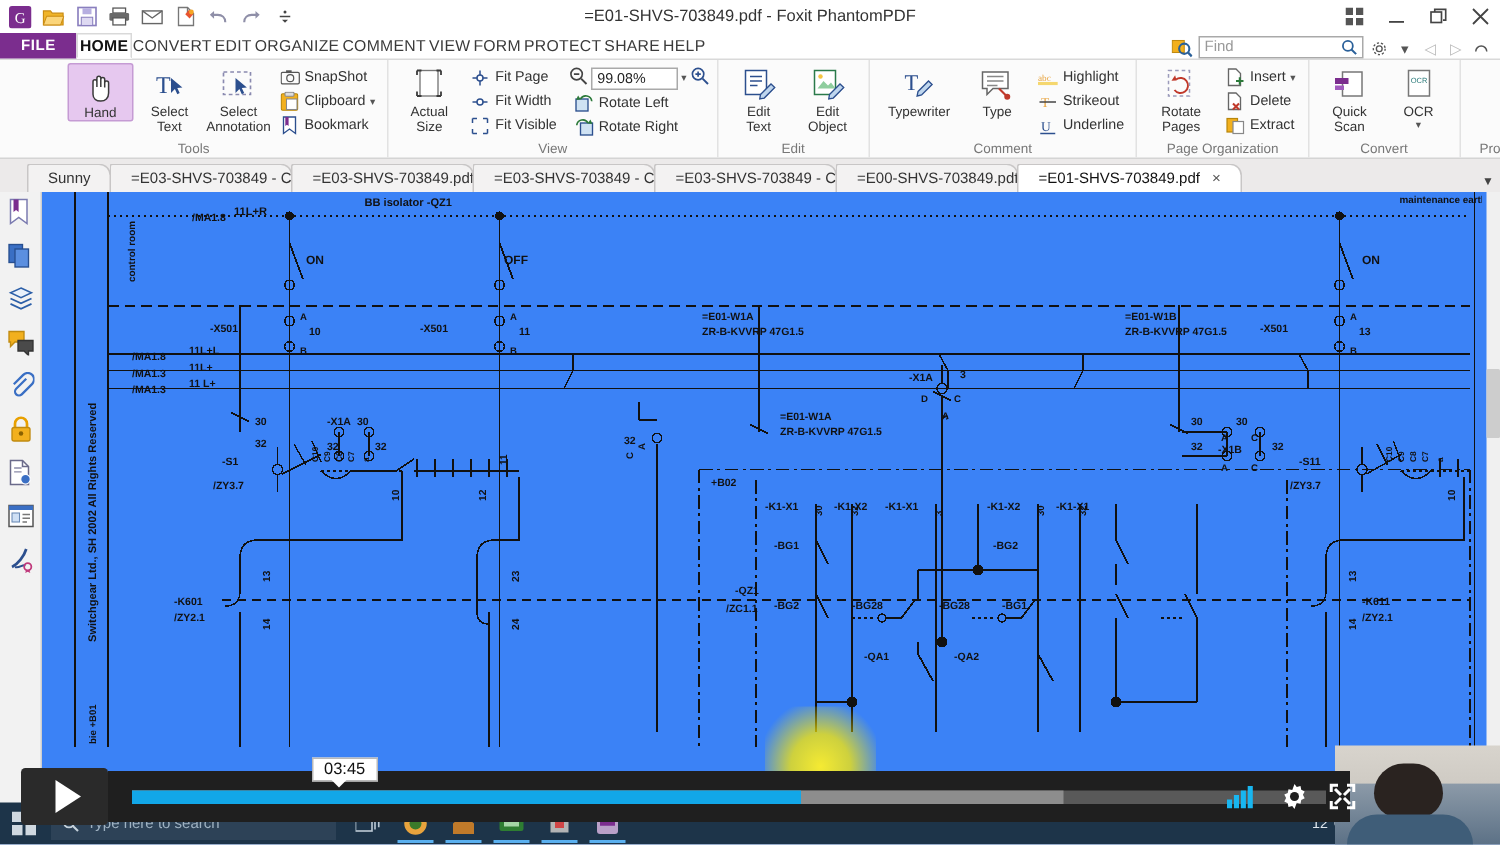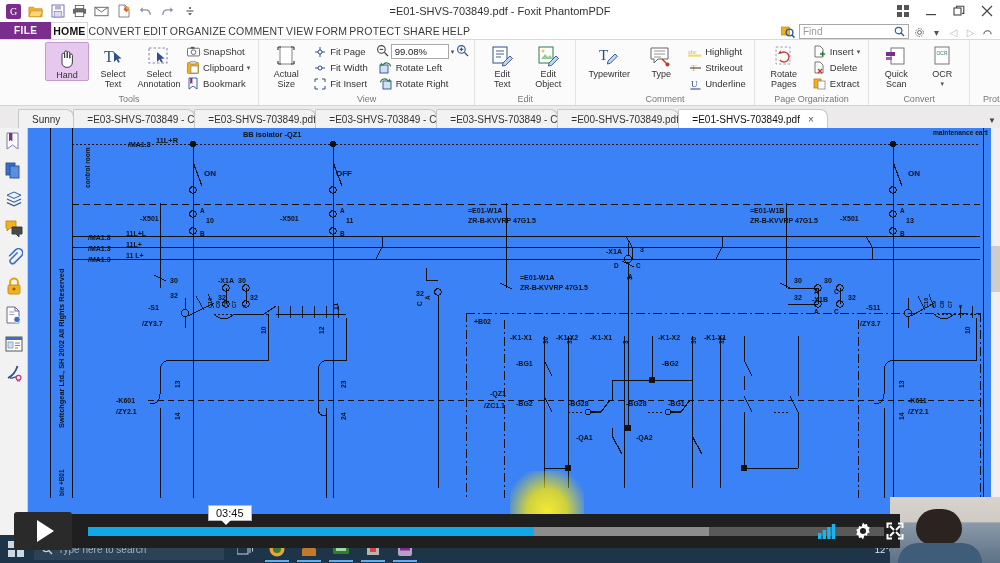--- a/index.html
+++ b/index.html
@@ -401,21 +401,21 @@
                 </svg>
             </span>
             <span>Fit Width</span>
           </div>
           <div class="smallbtn">
             <span class="ic">
               <svg width="12" height="12" viewBox="0 0 12 12">
                   <path d="M1 1h3M1 1v3M11 1H8M11 1v3M1 11h3M1 11v-3M11 11H8M11 11v-3" stroke="#2c4f8e" stroke-width="1"></path>
                 </svg>
             </span>
-            <span>Fit Insert</span>
+            <span>Fit Visible</span>
           </div>
         </div>
         <div class="smallcol" style="margin-left:3px;">
           <div class="zoombox">
             <span class="ic">
               <svg width="13" height="13" viewBox="0 0 13 13">
                   <circle cx="5.4" cy="5.4" r="3.8" fill="none" stroke="#444" stroke-width="1.1"></circle>
                   <path d="M3.6 5.4h3.6" stroke="#444" stroke-width="1.1"></path>
                   <path d="M8.4 8.4L12 12" stroke="#444" stroke-width="1.3"></path>
                 </svg>

